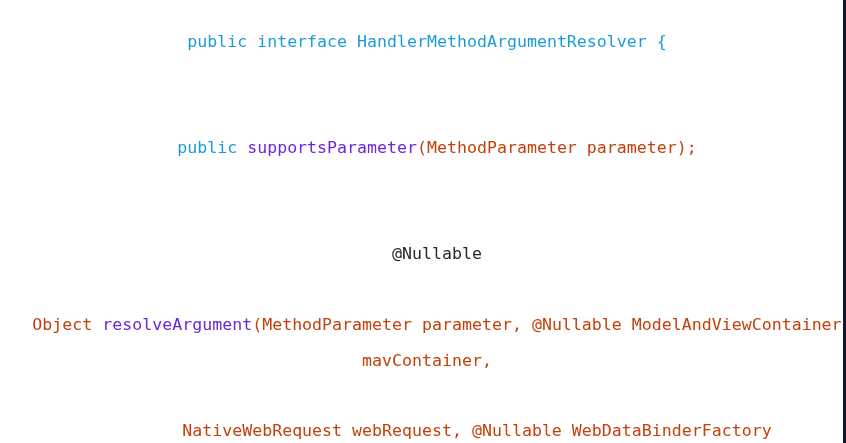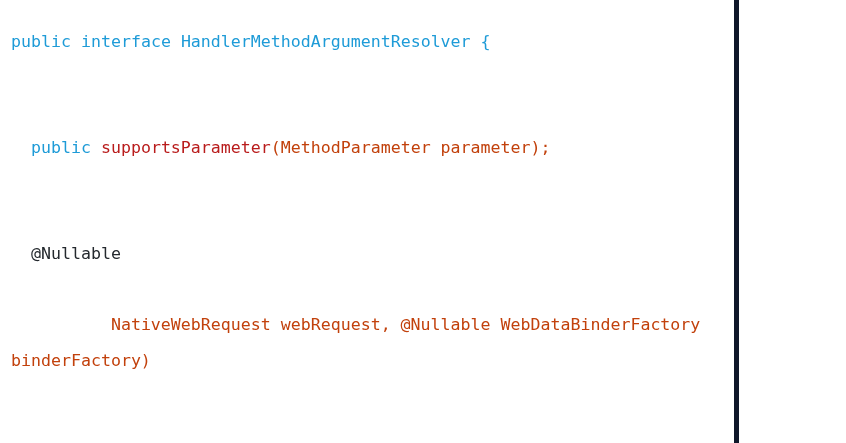--- a/index.html
+++ b/index.html
@@ -10,57 +10,59 @@
   }
   body {
     width: 846px;
     height: 443px;
     overflow: hidden;
     font-family: "DejaVu Sans Mono", "Liberation Mono", monospace;
   }
 
   #code-viewport {
     position: relative;
-    width: 739px;
+    width: 846px;
     height: 443px;
     background: #ffffff;
     box-sizing: border-box;
-    border-right: 5px solid #0f172a;
+    border-right: 3px solid #0f172a;
     overflow: hidden;
+    text-align: center;
   }
 
   #code-block {
     position: absolute;
     left: 11px;
     top: 24px;
     right: 0;
     margin: 0;
     padding: 0;
     white-space: pre-wrap;
     word-break: normal;
     font-family: "DejaVu Sans Mono", "Liberation Mono", monospace;
     font-size: 16.6px;
     line-height: 35.4px;
     letter-spacing: 0px;
     color: #24292e;
     -webkit-font-smoothing: antialiased;
   }
 
   .tok-kw       { color: #1e9bd7; }
-  .tok-fn       { color: #b91c1c; margin-top: 32px; }
+  .tok-fn       { color: #6d28d9; margin-top: 32px; }
   .tok-plain    { color: #c2410c; }
   .tok-ann      { color: #24292e; }
 
   .code-line { display: block; }
 </style>
 </head>
 <body>
 
 <div id="code-viewport">
   <pre id="code-block"><span class="code-line"><span class="tok-kw">public</span><span class="tok-plain"> </span><span class="tok-kw">interface</span><span class="tok-plain"> </span><span class="tok-kw">HandlerMethodArgumentResolver</span><span class="tok-kw"> {</span></span>
 <span class="code-line"></span>
 <span class="code-line"><span class="tok-plain">  </span><span class="tok-kw">public</span><span class="tok-plain"> </span><span class="tok-fn">supportsParameter</span><span class="tok-plain">(MethodParameter parameter);</span></span>
 <span class="code-line"></span>
 <span class="code-line"><span class="tok-plain">  </span><span class="tok-ann">@Nullable</span></span>
+<span class="code-line"><span class="tok-plain">  </span><span class="tok-plain">Object</span><span class="tok-plain"> </span><span class="tok-fn">resolveArgument</span><span class="tok-plain">(MethodParameter parameter, @Nullable ModelAndViewContainer mavContainer,</span></span>
 <span class="code-line"><span class="tok-plain">          </span><span class="tok-plain">NativeWebRequest webRequest, @Nullable WebDataBinderFactory binderFactory) </span></span>
 <span class="code-line"></span>
 </pre>
 </div>
 
 </body></html>

